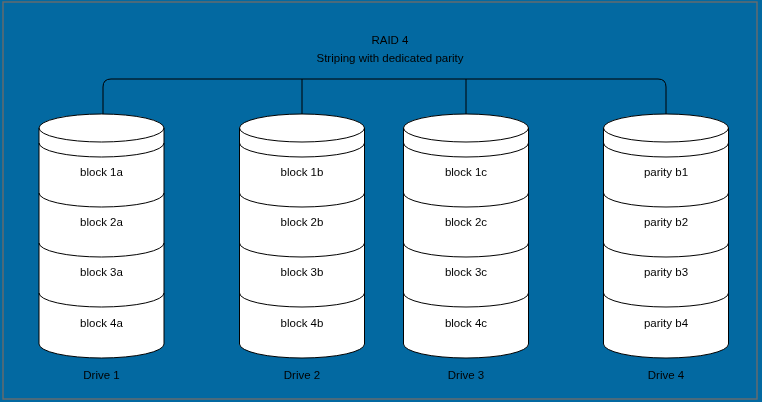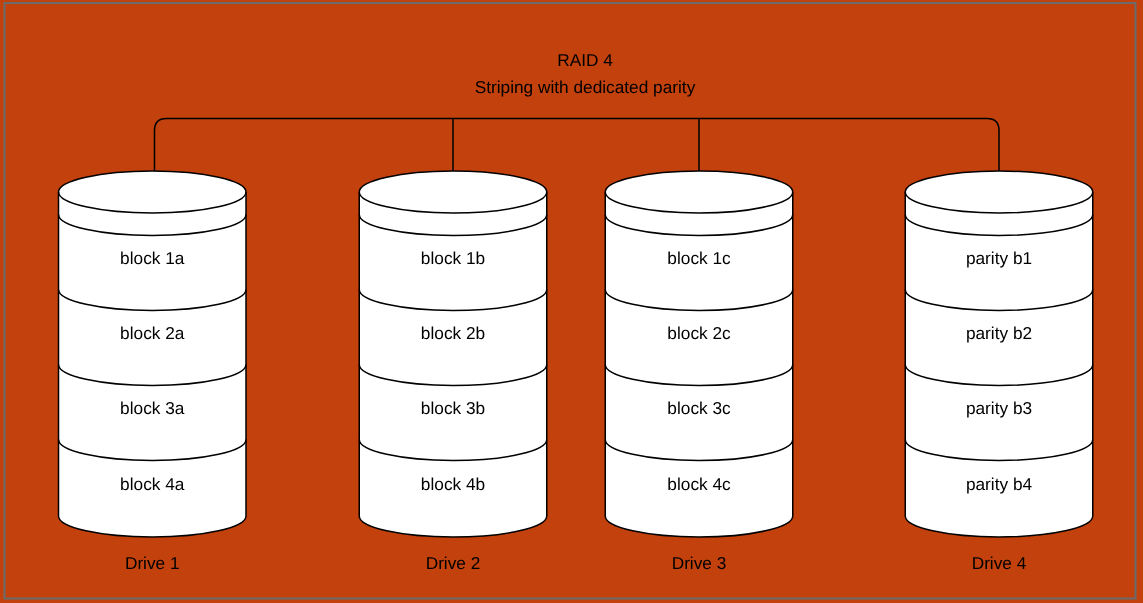--- a/index.html
+++ b/index.html
@@ -10,21 +10,21 @@
   body {
     width: 762px;
     height: 402px;
     font-family: "Liberation Sans", sans-serif;
     overflow: hidden;
   }
   #canvas {
     position: relative;
     width: 762px;
     height: 402px;
-    background: #c2410c;
+    background: #0369a1;
   }
   #diagram-svg {
     position: absolute;
     left: 0;
     top: 0;
     width: 762px;
     height: 402px;
     display: block;
   }
   .diagram-title {

